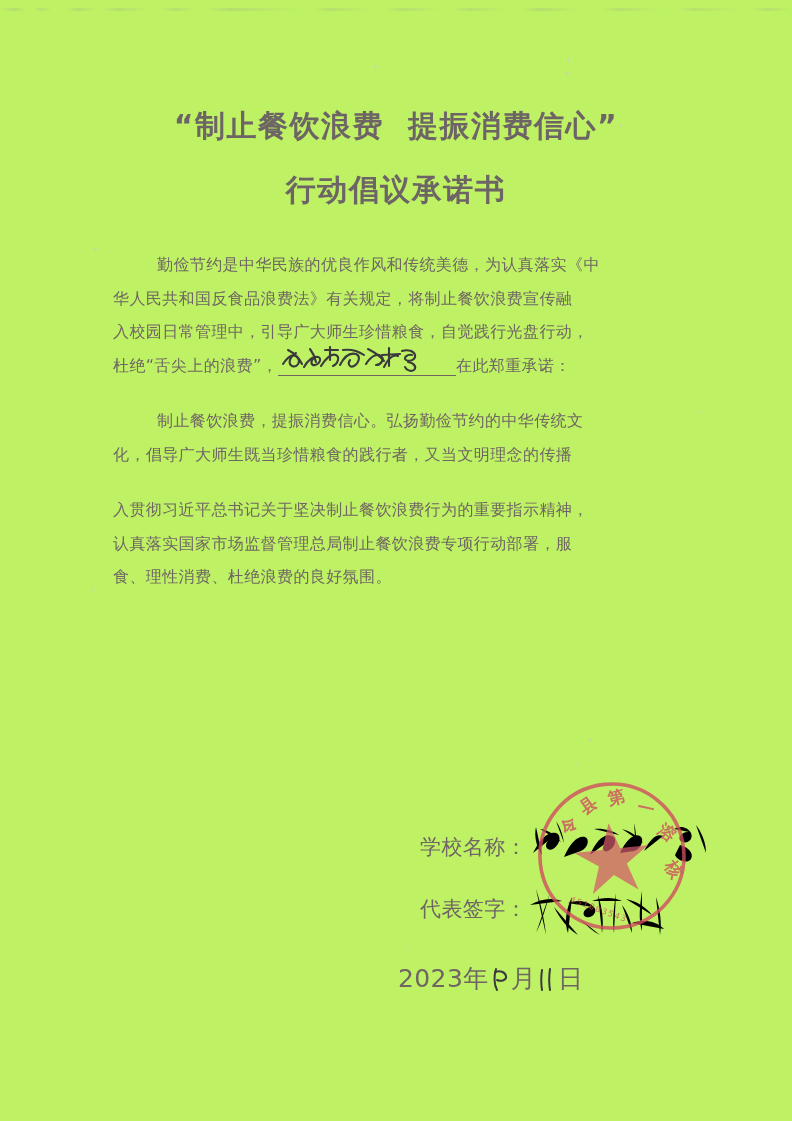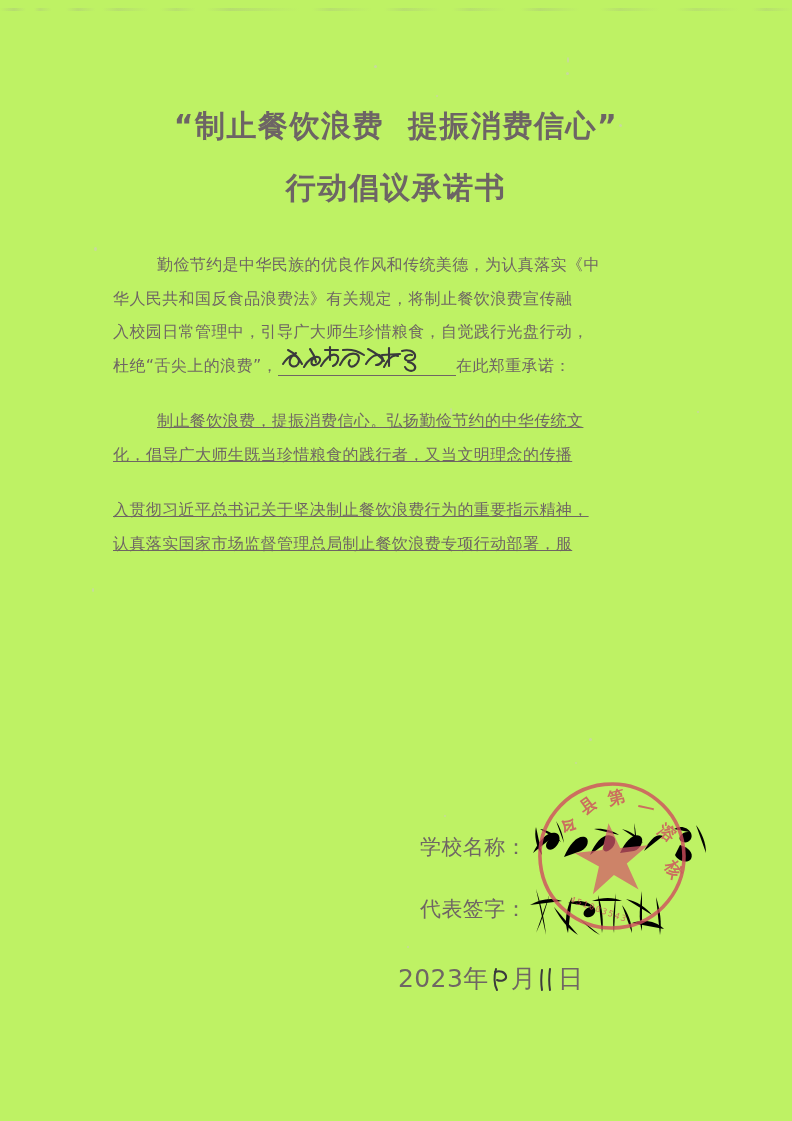--- a/index.html
+++ b/index.html
@@ -70,40 +70,38 @@
   .title-line-2 {
     color: #6d6465;
     font-size: 30px;
     font-weight: 600;
     letter-spacing: 1.5px;
     line-height: 44px;
     white-space: pre;
   }
   .title-line-2 {
     margin-top: 20px;
-    font-family: Liberation Mono, monospace;
   }
 
   
   .body-block {
     position: absolute;
     left: 113px;
     top: 248px;
     width: 572px;
   }
   .para {
     color: #6f6664;
     font-size: 16px;
     line-height: 33.5px;
     letter-spacing: .4px;
     margin: 0;
   }
   .para + .para {
     margin-top: 22px;
-    text-decoration: underline;
   }
   .para .indent {
     display: inline-block;
     width: 44px;
   }
   .para-line {
     display: block;
     white-space: pre;
   }
 
@@ -273,20 +271,21 @@
     </p>
 
     <p class="para">
       <span class="para-line"><span class="indent"></span><span>制止餐饮浪费，提振消费信心。弘扬勤俭节约的中华传统文</span></span>
       <span class="para-line">化，倡导广大师生既当珍惜粮食的践行者，又当文明理念的传播</span>
     </p>
 
     <p class="para">
       <span class="para-line">入贯彻习近平总书记关于坚决制止餐饮浪费行为的重要指示精神，</span>
       <span class="para-line">认真落实国家市场监督管理总局制止餐饮浪费专项行动部署，服</span>
+      <span class="para-line">食、理性消费、杜绝浪费的良好氛围。</span>
     </p>
   </div>
 
   <div class="sign-block">
 
     <div class="sign-row">
       <span class="sign-label">学校名称：</span>
       <svg class="sign-hand" viewBox="0 0 200 66">
         <path d="M6 18 C4 26,6 38,12 46"></path>
         <path d="M3 44 C10 30,18 22,26 24 C32 26,30 36,23 40 C17 43,13 36,19 31"></path>

